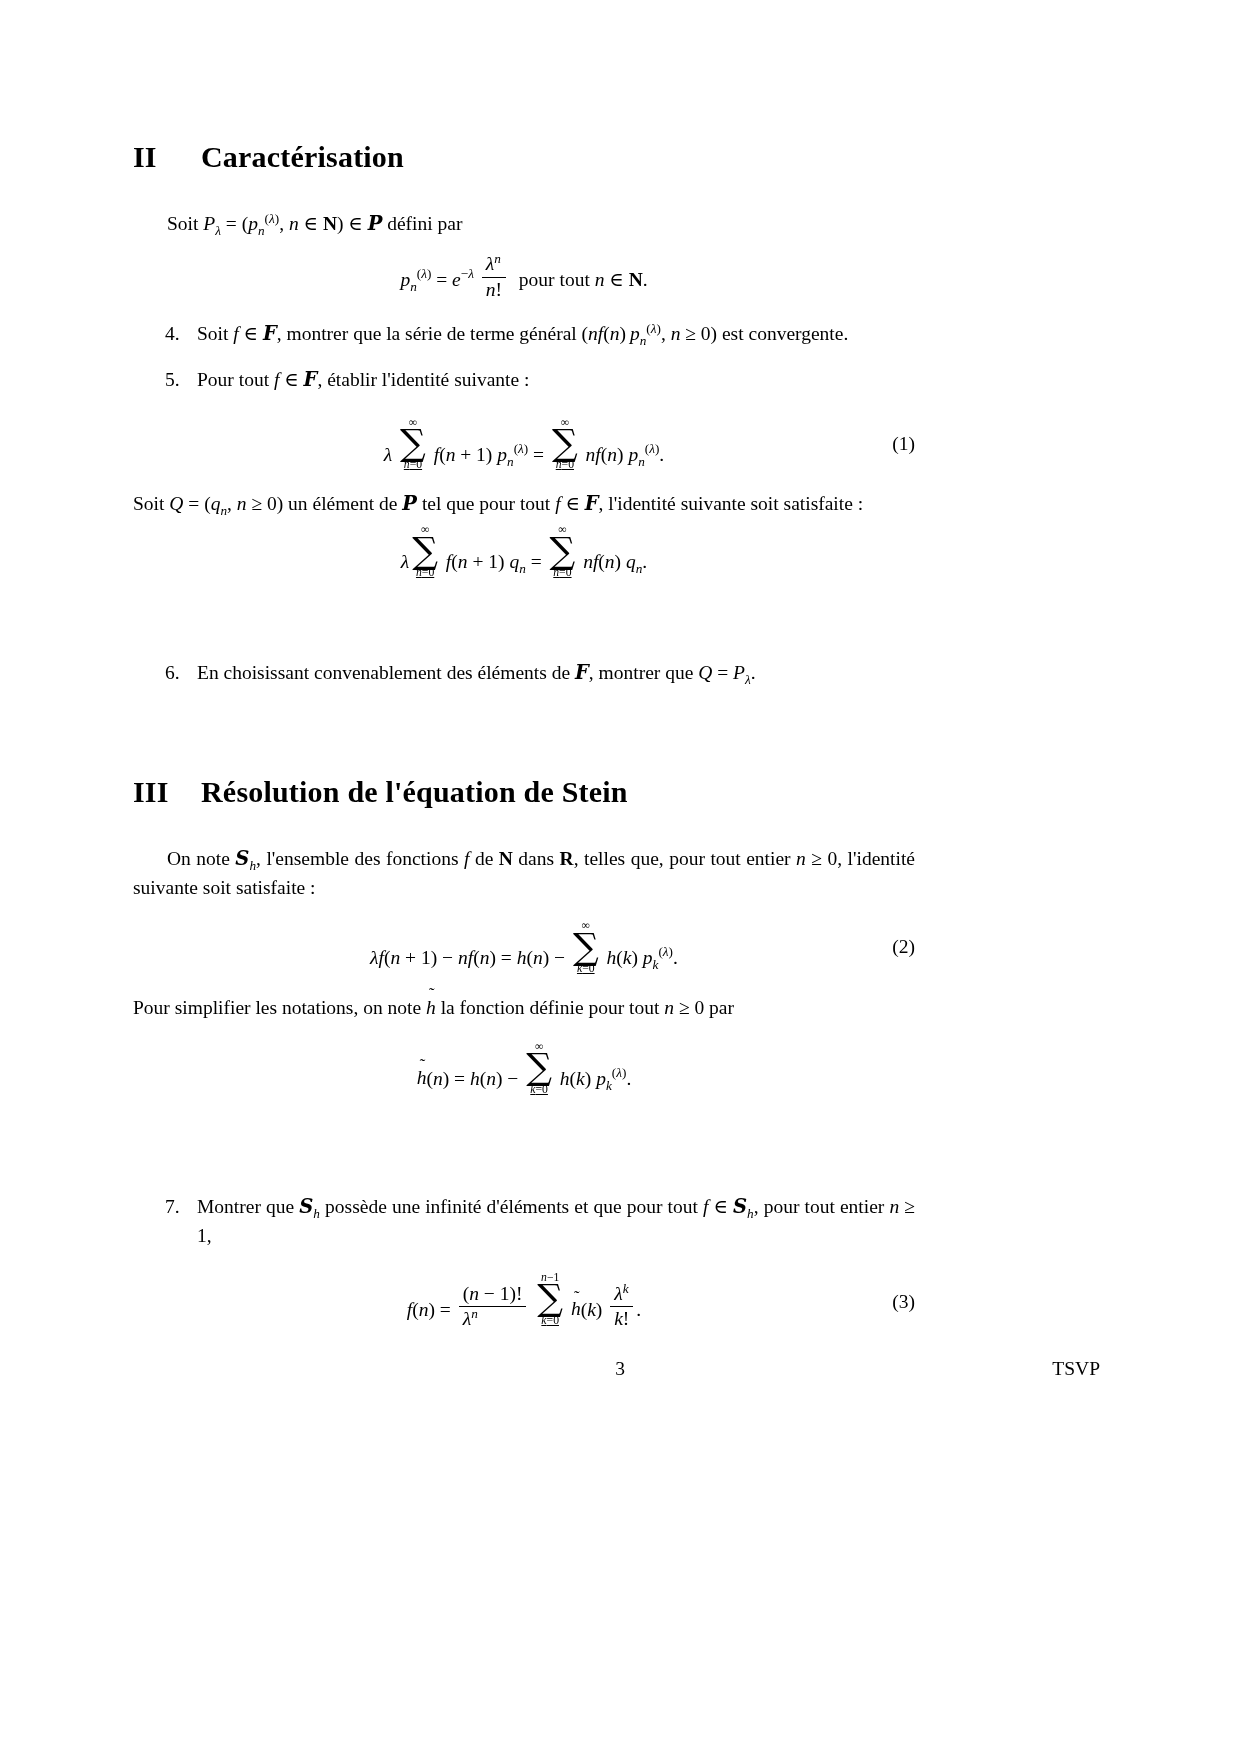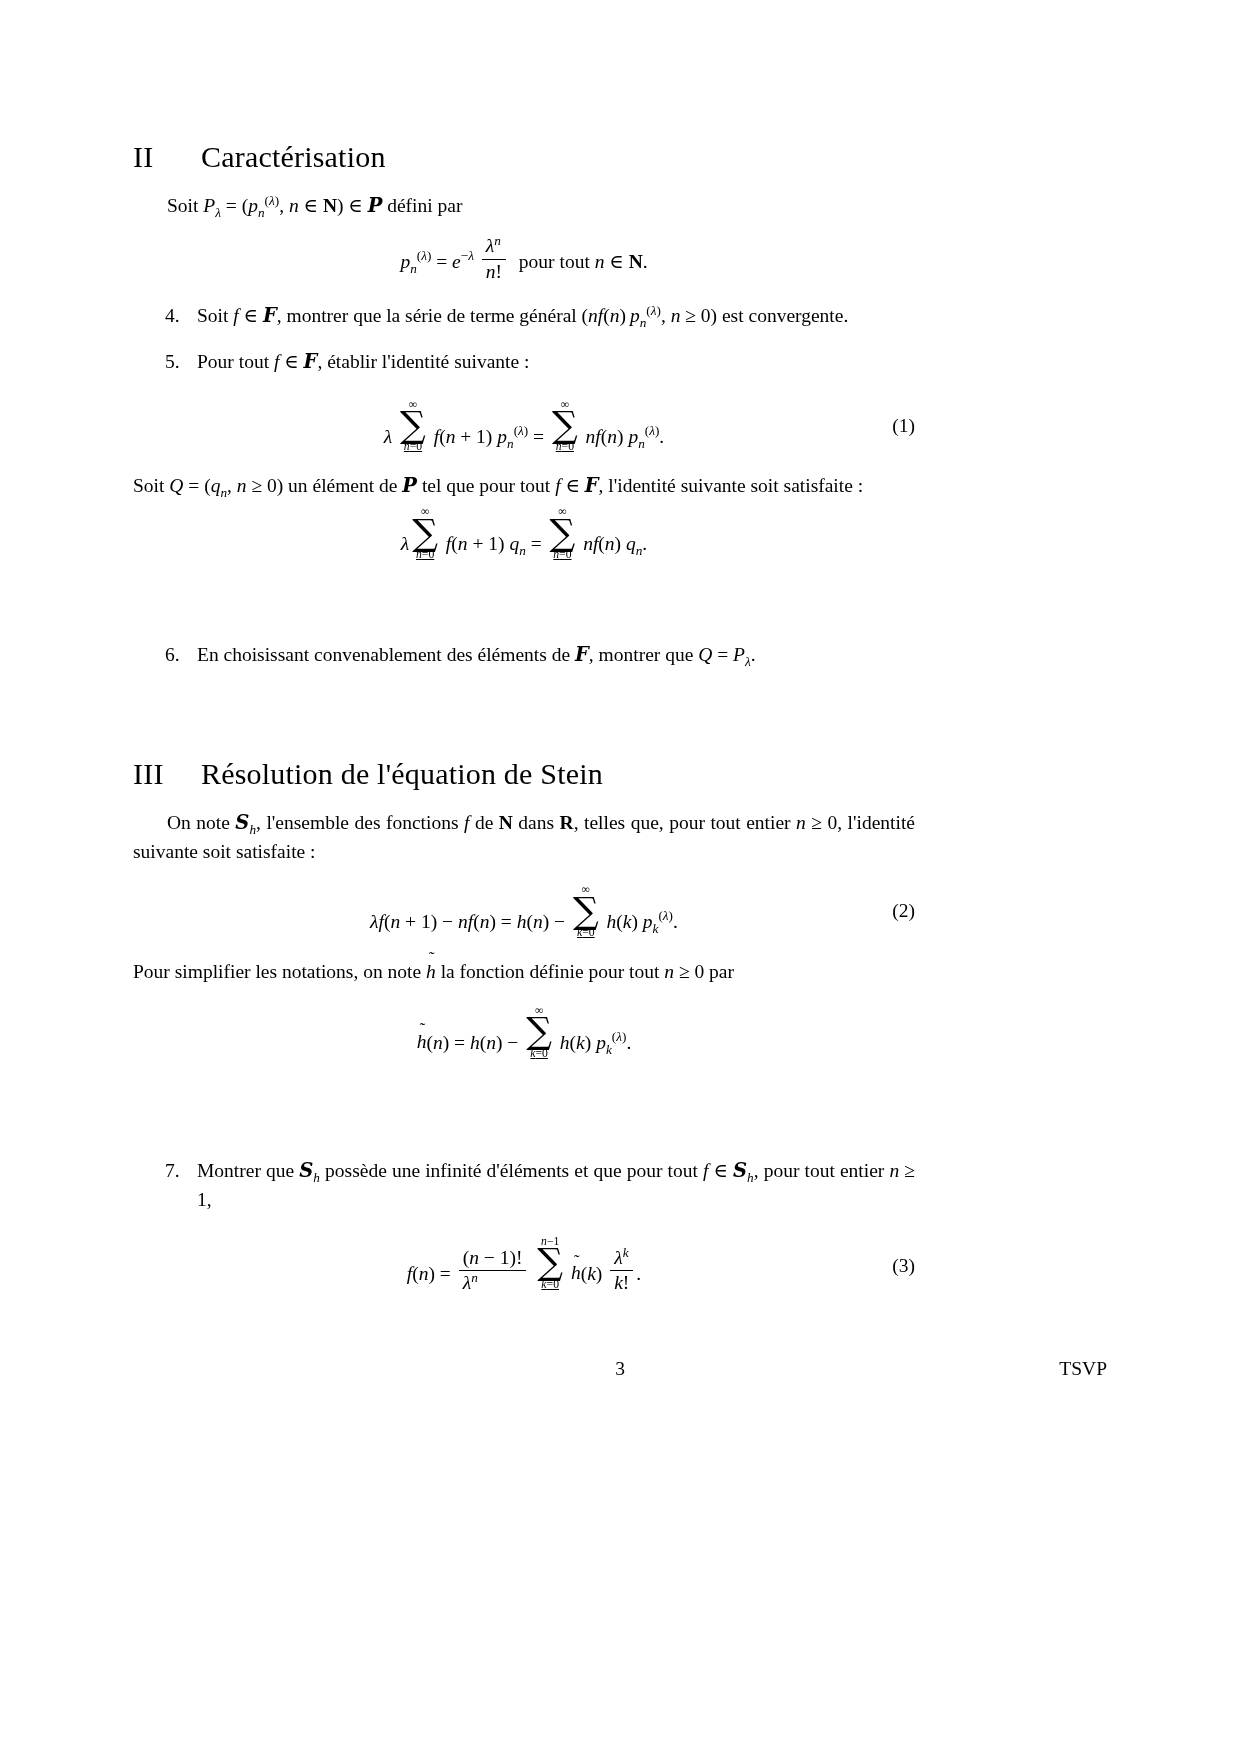--- a/index.html
+++ b/index.html
@@ -20,36 +20,37 @@
     overflow: hidden;
   }
   .content {
     position: absolute;
     left: 133px;
     top: 140px;
     width: 782px;
   }
   h1.section {
     font-size: 30px;
-    font-weight: normal;
+    font-weight: bold;
     margin: 0 0 18px 0;
     letter-spacing: 0.2px;
   }
   h1.section .num {
     display: inline-block;
     min-width: 68px;
   }
   .para {
     font-size: 19.5px;
     line-height: 1.45;
     text-align: justify;
     margin: 0 0 6px 0;
   }
   .indent {
     text-indent: 34px;
+    margin-top: 36px;
   }
   .eq-block {
     text-align: center;
     font-size: 19.5px;
     margin: 14px 0 16px 0;
     position: relative;
   }
   .eq-block .tag {
     position: absolute;
     right: 0;
@@ -147,21 +148,21 @@
     left: 133px;
     right: 133px;
     top: 1358px;
     font-size: 19.5px;
   }
   .footer .pageno {
     text-align: center;
   }
   .footer .tsvp {
     position: absolute;
-    right: 0;
+    right: 7px;
     top: 0;
   }
   .spacer-lg { height: 46px; }
   .spacer-xl { height: 64px; }
 </style>
 </head>
 <body>
 
 <div class="page">
   <div class="content">

